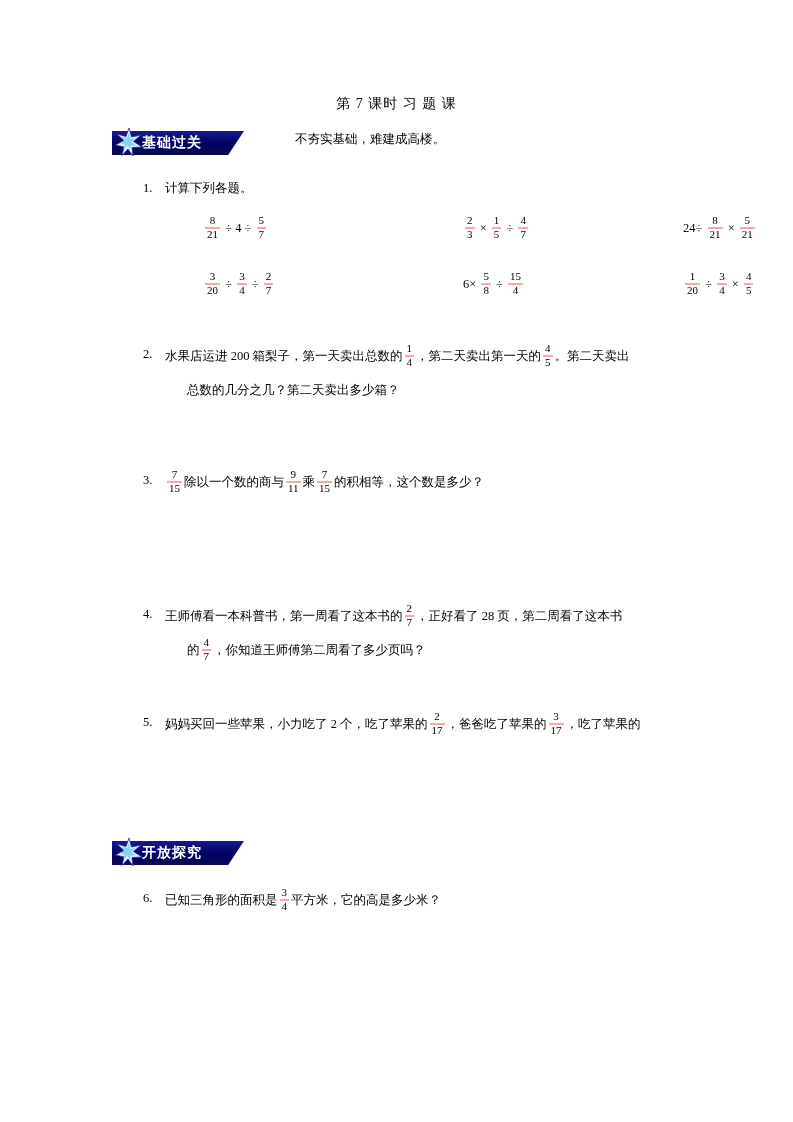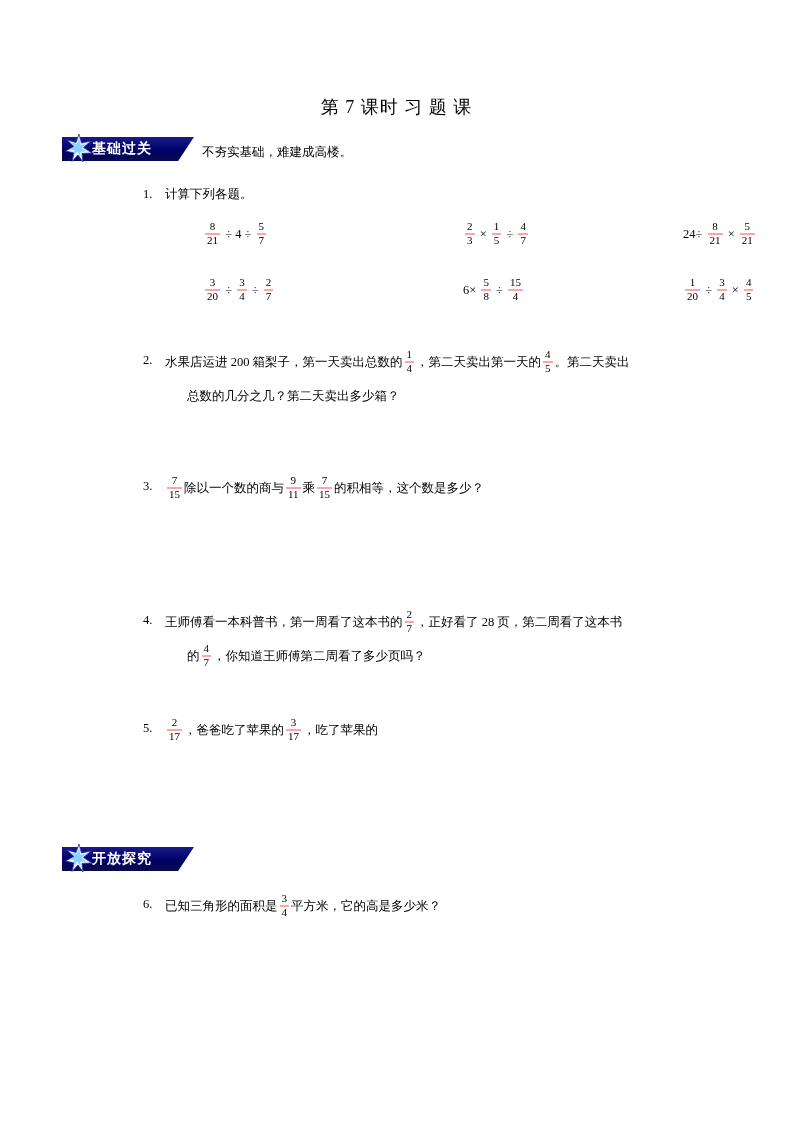--- a/index.html
+++ b/index.html
@@ -16,21 +16,21 @@
     overflow: hidden;
   }
   .page {
     position: relative;
     width: 793px;
     height: 1122px;
     padding: 0;
   }
   .title {
     text-align: center;
-    font-size: 18px;
+    font-size: 14px;
     letter-spacing: 1px;
     margin-top: 95px;
     font-family: "Liberation Serif", serif;
   }
 
   
   .banner {
     position: relative;
     display: inline-block;
     vertical-align: middle;
@@ -67,22 +67,23 @@
     font-size: 13px;
     line-height: 30px;
     text-align: center;
     text-shadow: 0 0 2px #7fd4ff, 1px 1px 0 #2b2bb0;
   }
   .banner .star svg { position:absolute; left:0; top:0; }
 
   .section-row {
     margin-top: 18px;
     display: flex;
-    align-items: flex-end;
-    padding-left: 62px;
+    align-items: flex-start;
+    padding-left: 112px;
+    gap: 43px;
   }
   .section-note {
     font-size: 12.5px;
     margin-left: 8px;
     font-family: "Liberation Serif", serif;
   }
 
   
   .prob {
     display: flex;
@@ -315,21 +316,21 @@
       </div>
     </div>
   </div>
 
   <div class="gap-a"></div>
 
   <div class="prob">
     <div class="num">5.</div>
     <div class="body">
       <div class="text-line">
-        <span class="frac">
+        <span>妈妈买回一些苹果，小力吃了 2 个，吃了苹果的</span><span class="frac">
             <span class="n">2</span>
             <span class="d">17</span>
           </span><span>，爸爸吃了苹果的</span><span class="frac">
             <span class="n">3</span>
             <span class="d">17</span>
           </span><span>，吃了苹果的</span>
       </div>
     </div>
   </div>
 

